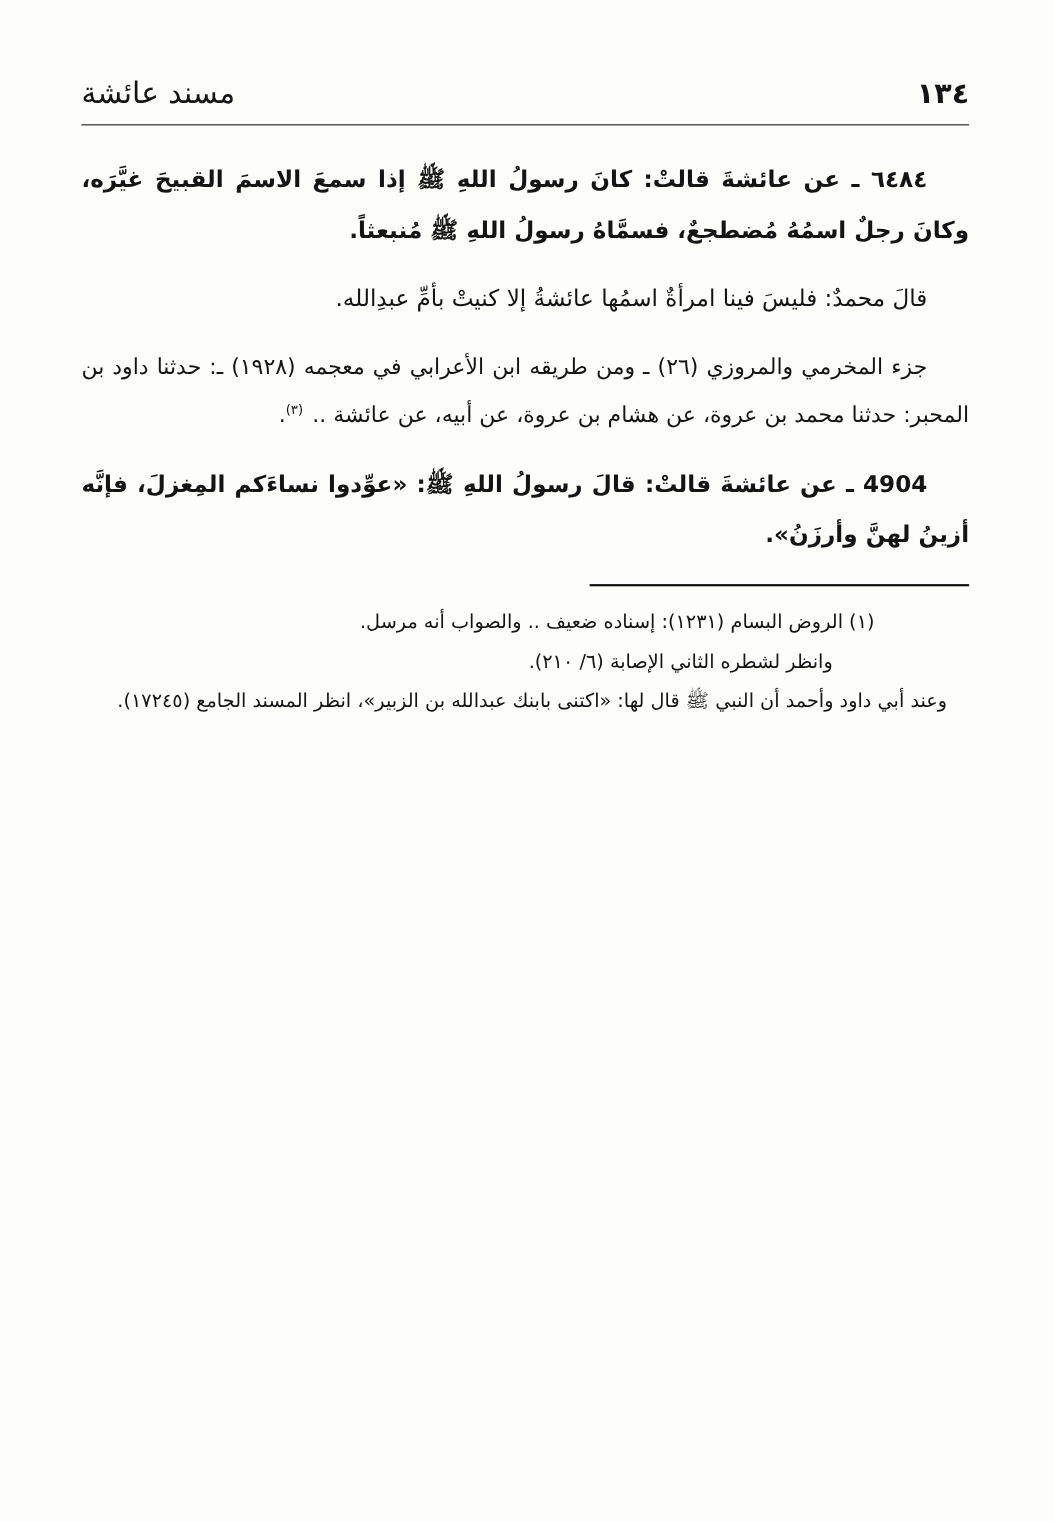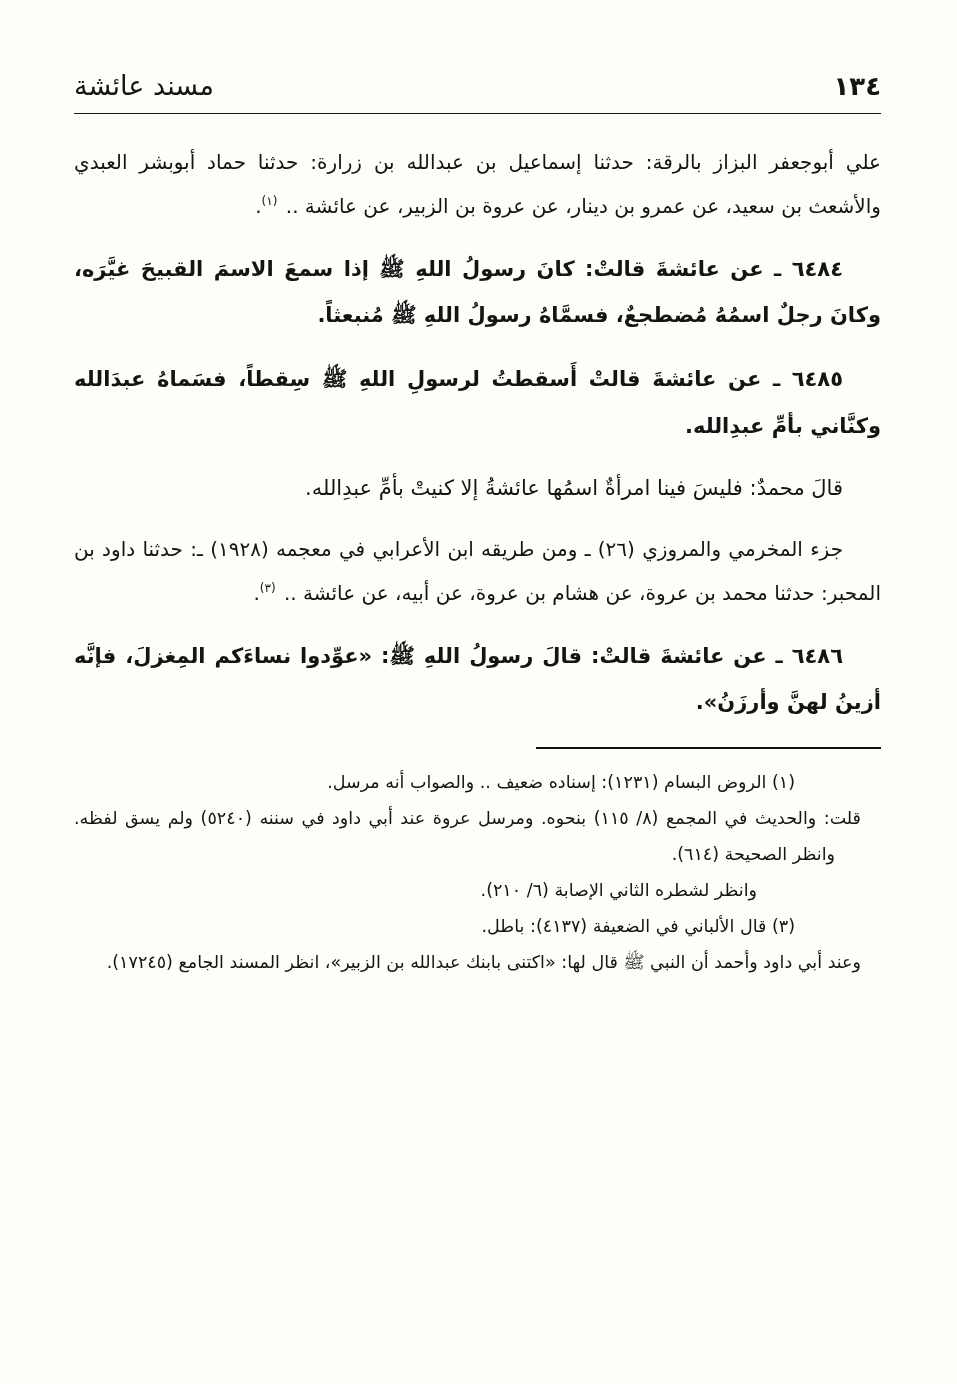--- a/index.html
+++ b/index.html
@@ -85,39 +85,35 @@
   <div class="content">
 
     <header class="page-header">
       <span class="page-number">١٣٤</span>
       <span class="page-title">مسند عائشة</span>
     </header>
     <hr class="header-rule">
 
     <main class="body-text">
 
-      <p class="para"><span>علي أبوجعفر البزاز بالرقة: حدثنا إسماعيل بن عبدالله بن زرارة: حدثنا حماد أبوبشر العبدي والأشعث بن سعيد، عن عمرو بن دينار، عن عروة بن الزبير، عن عائشة .. </span><sup class="fnref">(١)</sup><span>.</span></p>
 
       <p class="hadith indent"><span>٦٤٨٤ ـ عن عائشةَ قالتْ: كانَ رسولُ اللهِ ﷺ إذا سمعَ الاسمَ القبيحَ غيَّرَه، وكانَ رجلٌ اسمُهُ مُضطجعٌ، فسمَّاهُ رسولُ اللهِ ﷺ مُنبعثاً.</span></p>
 
 
-      <p class="hadith indent"><span>٦٤٨٥ ـ عن عائشةَ قالتْ أَسقطتُ لرسولِ اللهِ ﷺ سِقطاً، فسَماهُ عبدَالله وكنَّاني بأمِّ عبدِالله.</span></p>
 
       <p class="hadith-sub indent"><span>قالَ محمدٌ: فليسَ فينا امرأةٌ اسمُها عائشةُ إلا كنيتْ بأمِّ عبدِالله.</span></p>
 
       <p class="para indent"><span>جزء المخرمي والمروزي (٢٦) ـ ومن طريقه ابن الأعرابي في معجمه (١٩٢٨) ـ: حدثنا داود بن المحبر: حدثنا محمد بن عروة، عن هشام بن عروة، عن أبيه، عن عائشة .. </span><sup class="fnref">(٣)</sup><span>.</span></p>
 
-      <p class="hadith indent"><span>٦٤٨٦ ـ عن عائشةَ قالتْ: قالَ رسولُ اللهِ ﷺ: «عوِّدوا نساءَكم المِغزلَ، فإنَّه أزينُ لهنَّ وأرزَنُ».</span></p>
+      <p class="hadith indent"><span>4904 ـ عن عائشةَ قالتْ: قالَ رسولُ اللهِ ﷺ: «عوِّدوا نساءَكم المِغزلَ، فإنَّه أزينُ لهنَّ وأرزَنُ».</span></p>
 
     </main>
 
     <hr class="footnote-rule">
 
     <section class="footnotes">
       <p class="fn-num">(١) الروض البسام (١٢٣١): إسناده ضعيف .. والصواب أنه مرسل.</p>
-      <p class="fn-sub">قلت: والحديث في المجمع (٨/ ١١٥) بنحوه. ومرسل عروة عند أبي داود في سننه (٥٢٤٠) ولم يسق لفظه. وانظر الصحيحة (٦١٤).</p>
       <p class="fn-sub2">وانظر لشطره الثاني الإصابة (٦/ ٢١٠).</p>
-      <p class="fn-num">(٣) قال الألباني في الضعيفة (٤١٣٧): باطل.</p>
       <p class="fn-sub">وعند أبي داود وأحمد أن النبي ﷺ قال لها: «اكتنى بابنك عبدالله بن الزبير»، انظر المسند الجامع (١٧٢٤٥).</p>
     </section>
 
   </div>
 </div>
 
 </body></html>

